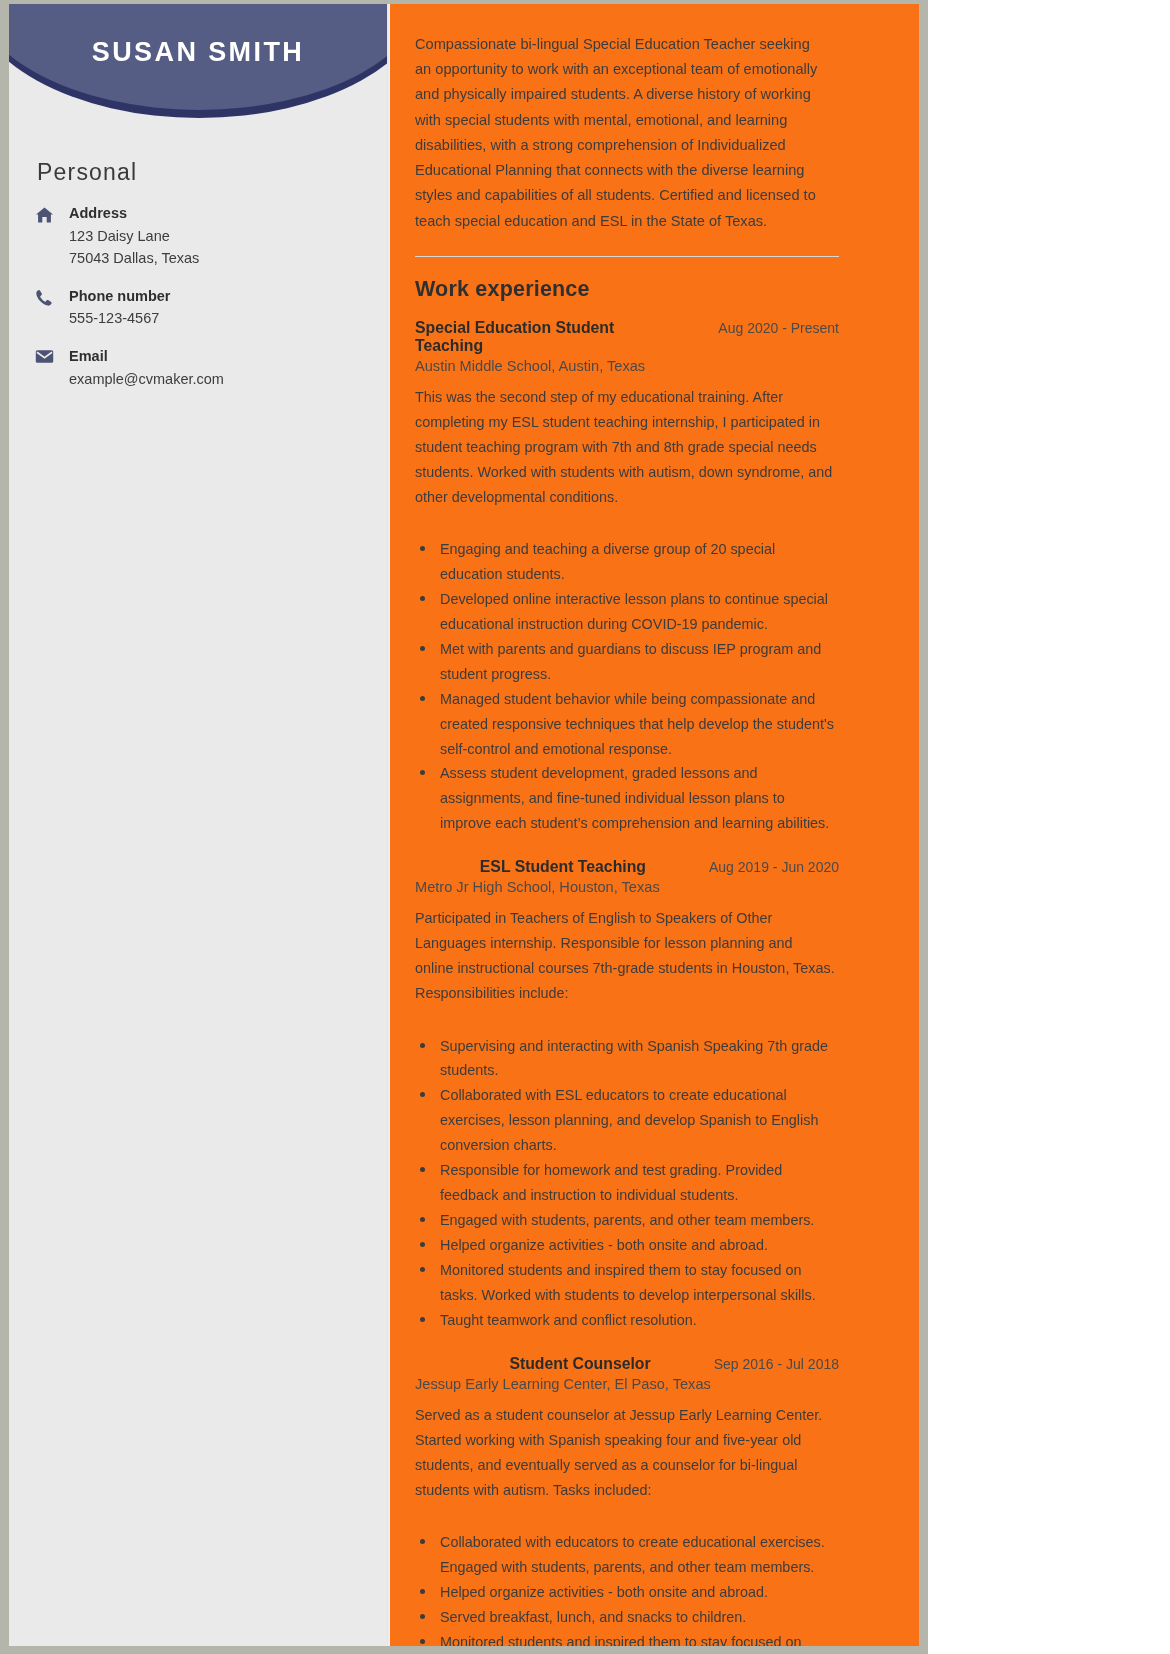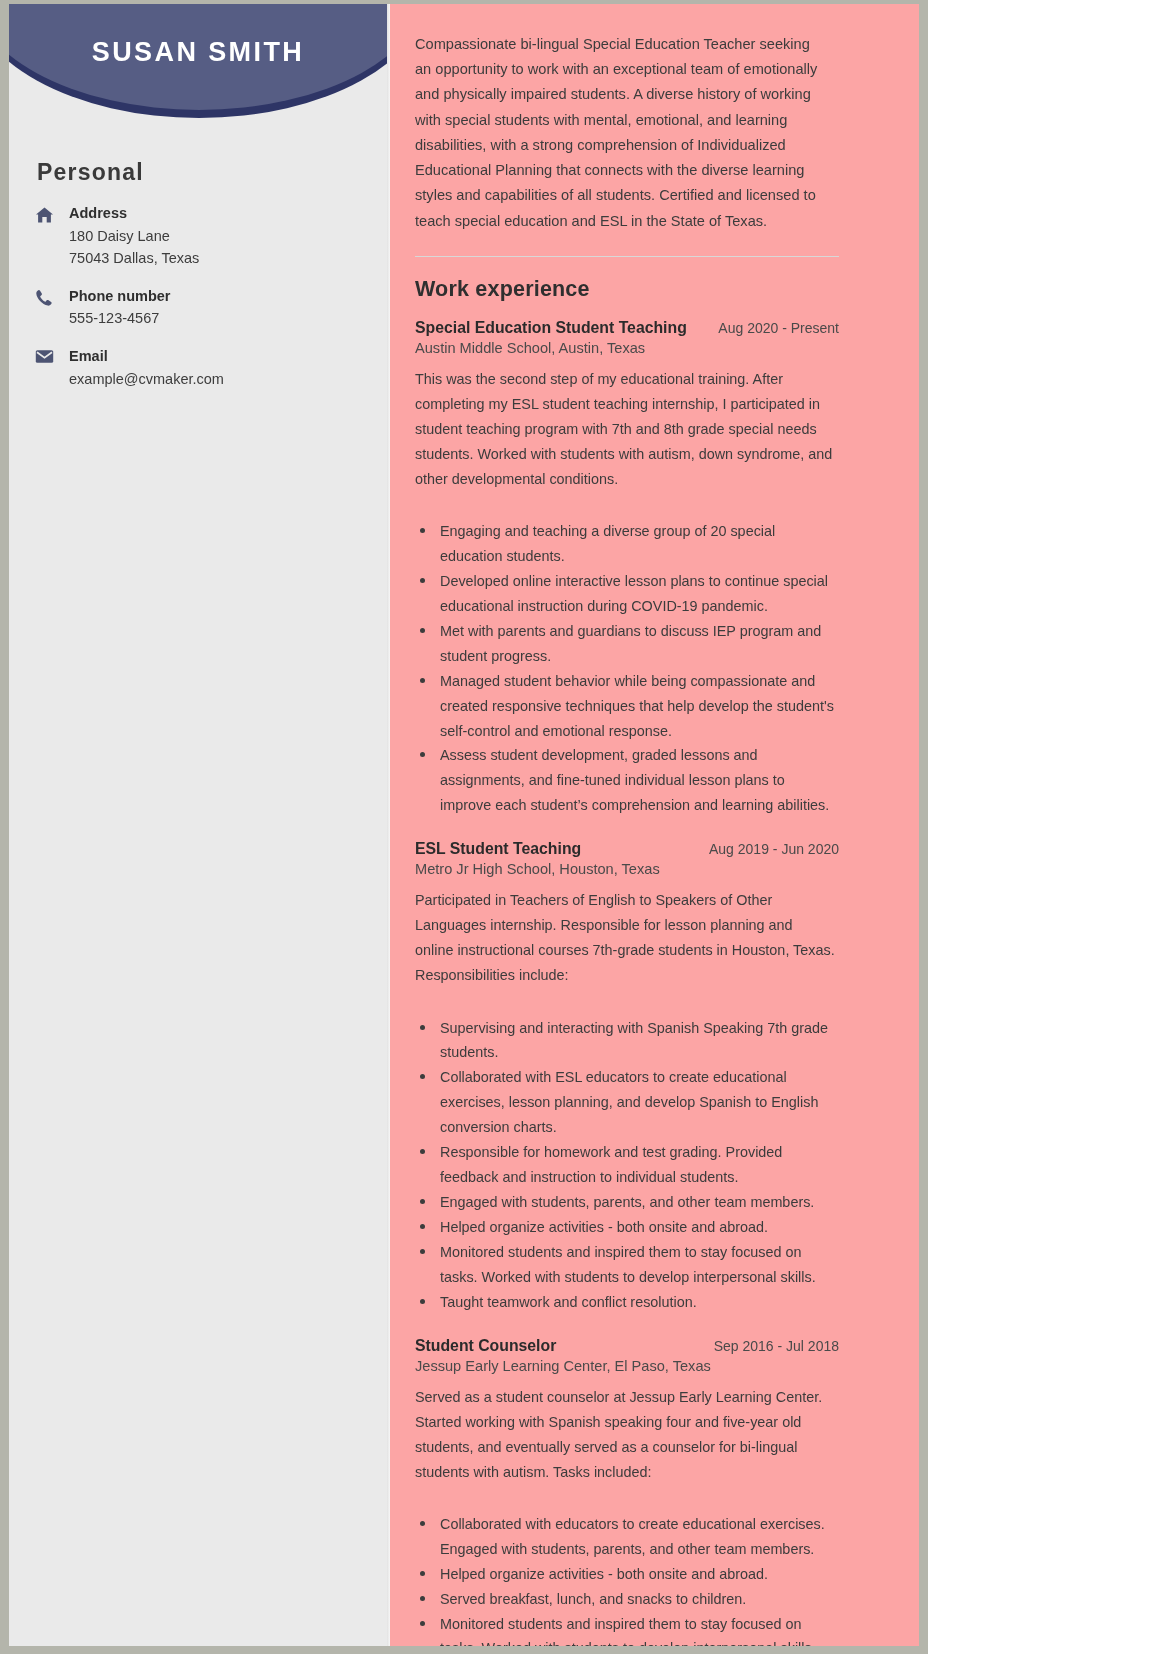--- a/index.html
+++ b/index.html
@@ -74,21 +74,21 @@
     font-weight: bold;
     letter-spacing: 2.4px;
     z-index: 5;
   }
 
   .section-heading {
     position: absolute;
     left: 28px;
     top: 155px;
     font-size: 23px;
-    font-weight: bold;
+    font-weight: normal;
     color: #3a3a3a;
     letter-spacing: 1.2px;
   }
 
   .contact-list {
     position: absolute;
     left: 22px;
     top: 199px;
     width: 340px;
   }
@@ -116,21 +116,21 @@
   .contact-value {
     font-size: 14.5px;
     color: #3d3d3d;
     line-height: 1.55;
   }
 
   
   .main {
     flex: 1;
     position: relative;
-    background: #fca5a5;
+    background: #f97316;
     padding: 28px 80px 0 28px;
     overflow: hidden;
   }
   .main-edge {
     position: absolute;
     left: 0; top: 0; bottom: 0;
     width: 3px;
     background: linear-gradient(to right, #e2e2e2, #f7f7f7);
   }
 
@@ -154,21 +154,22 @@
     color: #2f2f2f;
     letter-spacing: 0.2px;
     margin-bottom: 17px;
   }
 
   .job { margin-bottom: 6px; }
 
   .job-head {
     display: flex;
     align-items: baseline;
-    justify-content: space-between;
+    justify-content: flex-end;
+    gap: 47px;
   }
   .job-title {
     font-size: 15.8px;
     font-weight: bold;
     color: #2b2b2b;
   }
   .job-date {
     font-size: 14px;
     color: #4a4a4a;
     white-space: nowrap;
@@ -228,21 +229,21 @@
       <div class="contact-list">
 
         <div class="contact-item">
           <div class="contact-icon">
             <svg width="19" height="18" viewBox="0 0 19 18" aria-hidden="true">
               <path d="M9.5 1.4 L18 8.6 L15.9 8.6 L15.9 16.4 L11.7 16.4 L11.7 11.1 L7.3 11.1 L7.3 16.4 L3.1 16.4 L3.1 8.6 L1 8.6 Z" fill="#4d5473"></path>
             </svg>
           </div>
           <div class="contact-text">
             <div class="contact-label">Address</div>
-            <div class="contact-value">180 Daisy Lane</div>
+            <div class="contact-value">123 Daisy Lane</div>
             <div class="contact-value">75043 Dallas, Texas</div>
           </div>
         </div>
 
         <div class="contact-item">
           <div class="contact-icon">
             <svg width="18" height="18" viewBox="0 0 18 18" aria-hidden="true">
               <path d="M3.4 1.2 C2.2 1.9 1.2 3.1 1.3 4.4 C1.6 9.3 7.2 15.3 12.8 16.6 C14.2 16.9 15.6 15.9 16.4 14.7 C16.8 14.1 16.6 13.5 16.1 13.1 L13.2 11.1 C12.7 10.8 12.1 10.9 11.7 11.3 L10.7 12.4 C10.4 12.7 10.0 12.8 9.7 12.6 C7.9 11.6 6.3 10.0 5.3 8.1 C5.1 7.8 5.2 7.4 5.5 7.1 L6.6 6.1 C7.0 5.7 7.1 5.1 6.8 4.6 L4.9 1.6 C4.6 1.1 3.9 0.9 3.4 1.2 Z" fill="#4d5473"></path>
             </svg>
           </div>

